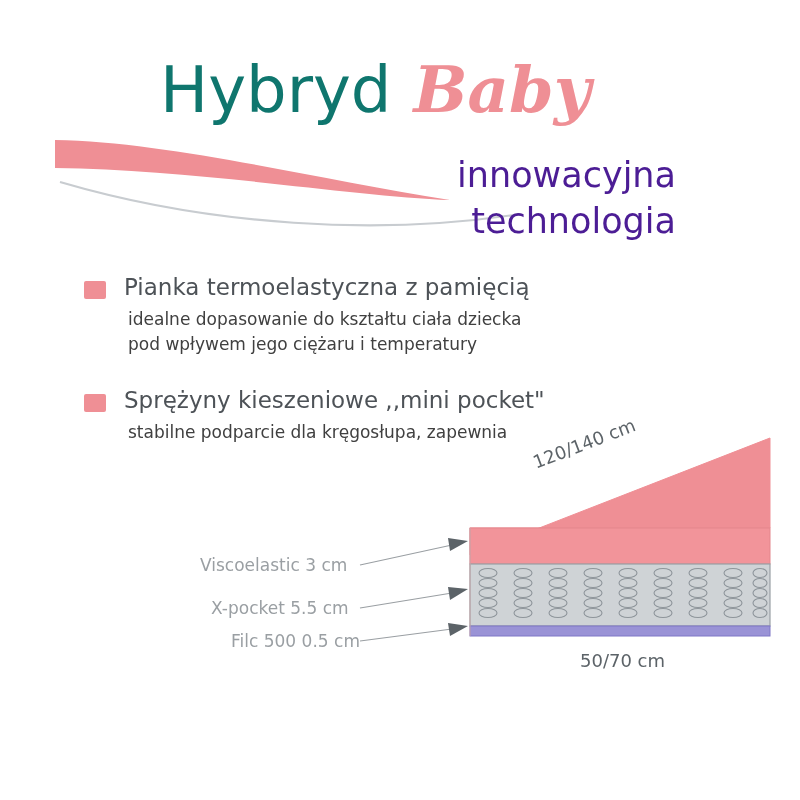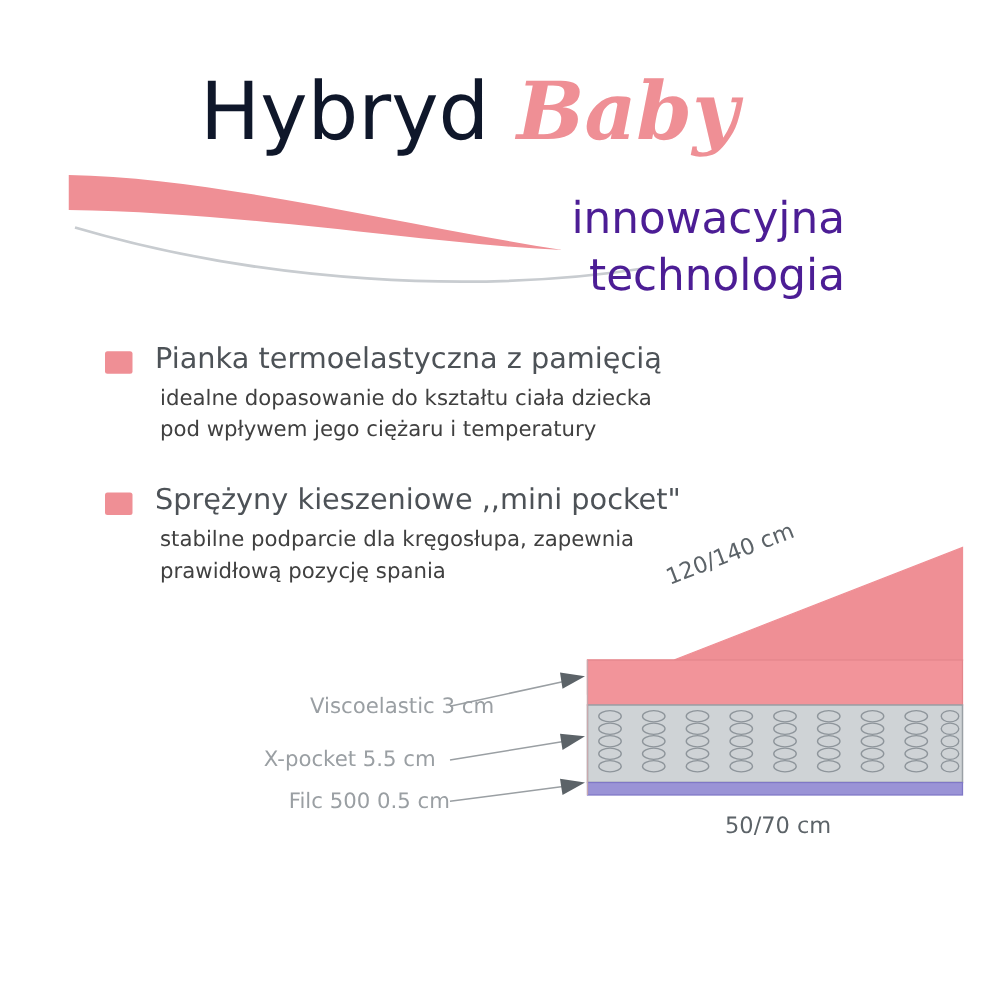--- a/index.html
+++ b/index.html
@@ -26,21 +26,21 @@
   .brand-line {
     position: absolute;
     left: 160px;
     top: 52px;
     white-space: nowrap;
   }
   .brand-hybryd {
     font-family: "DejaVu Sans", sans-serif;
     font-size: 64px;
     font-weight: 400;
-    color: #0f172a;
+    color: #0f766e;
     letter-spacing: 0px;
     vertical-align: baseline;
   }
   .brand-baby {
     font-family: "DejaVu Serif", serif;
     font-size: 64px;
     font-style: italic;
     font-weight: 700;
     color: #ef8f95;
     margin-left: 22px;
@@ -108,21 +108,21 @@
     width: 620px;
     height: 300px;
   }
   .label {
     position: absolute;
     font-size: 17px;
     color: #9a9fa3;
     font-family: "DejaVu Sans", sans-serif;
     white-space: nowrap;
   }
-  .label-visco { left: 20px;  top: 145px; margin-left: 48px; }
+  .label-visco { left: 20px;  top: 145px; }
   .label-xpock { left: 31px;  top: 188px; }
   .label-filc  { left: 51px;  top: 221px; }
   .label-dim-top {
     left: 350px;
     top: 43px;
     transform: rotate(-21deg);
     transform-origin: left top;
     color: #5c6368;
     font-size: 18px;
   }
@@ -161,21 +161,20 @@
     <span class="bullet"></span>
     <div class="feature-title">Pianka termoelastyczna z pamięcią</div>
     <div class="feature-desc">idealne dopasowanie do kształtu ciała dziecka</div>
     <div class="feature-desc" style="margin-top:0">pod wpływem jego ciężaru i temperatury</div>
   </div>
 
   <div class="feature">
     <span class="bullet"></span>
     <div class="feature-title">Sprężyny kieszeniowe ,,mini pocket"</div>
     <div class="feature-desc">stabilne podparcie dla kręgosłupa, zapewnia</div>
-    <div class="feature-desc" style="margin-top:0">prawidłową pozycję spania</div>
   </div>
 
 </div>
 
 <div class="diagram">
 
   <svg width="620" height="300" viewBox="0 0 620 300">
 
     <polygon points="290,145 590,28 590,118 290,118" fill="#ef8f95" stroke="#ef8f95" stroke-width="1"></polygon>
 

